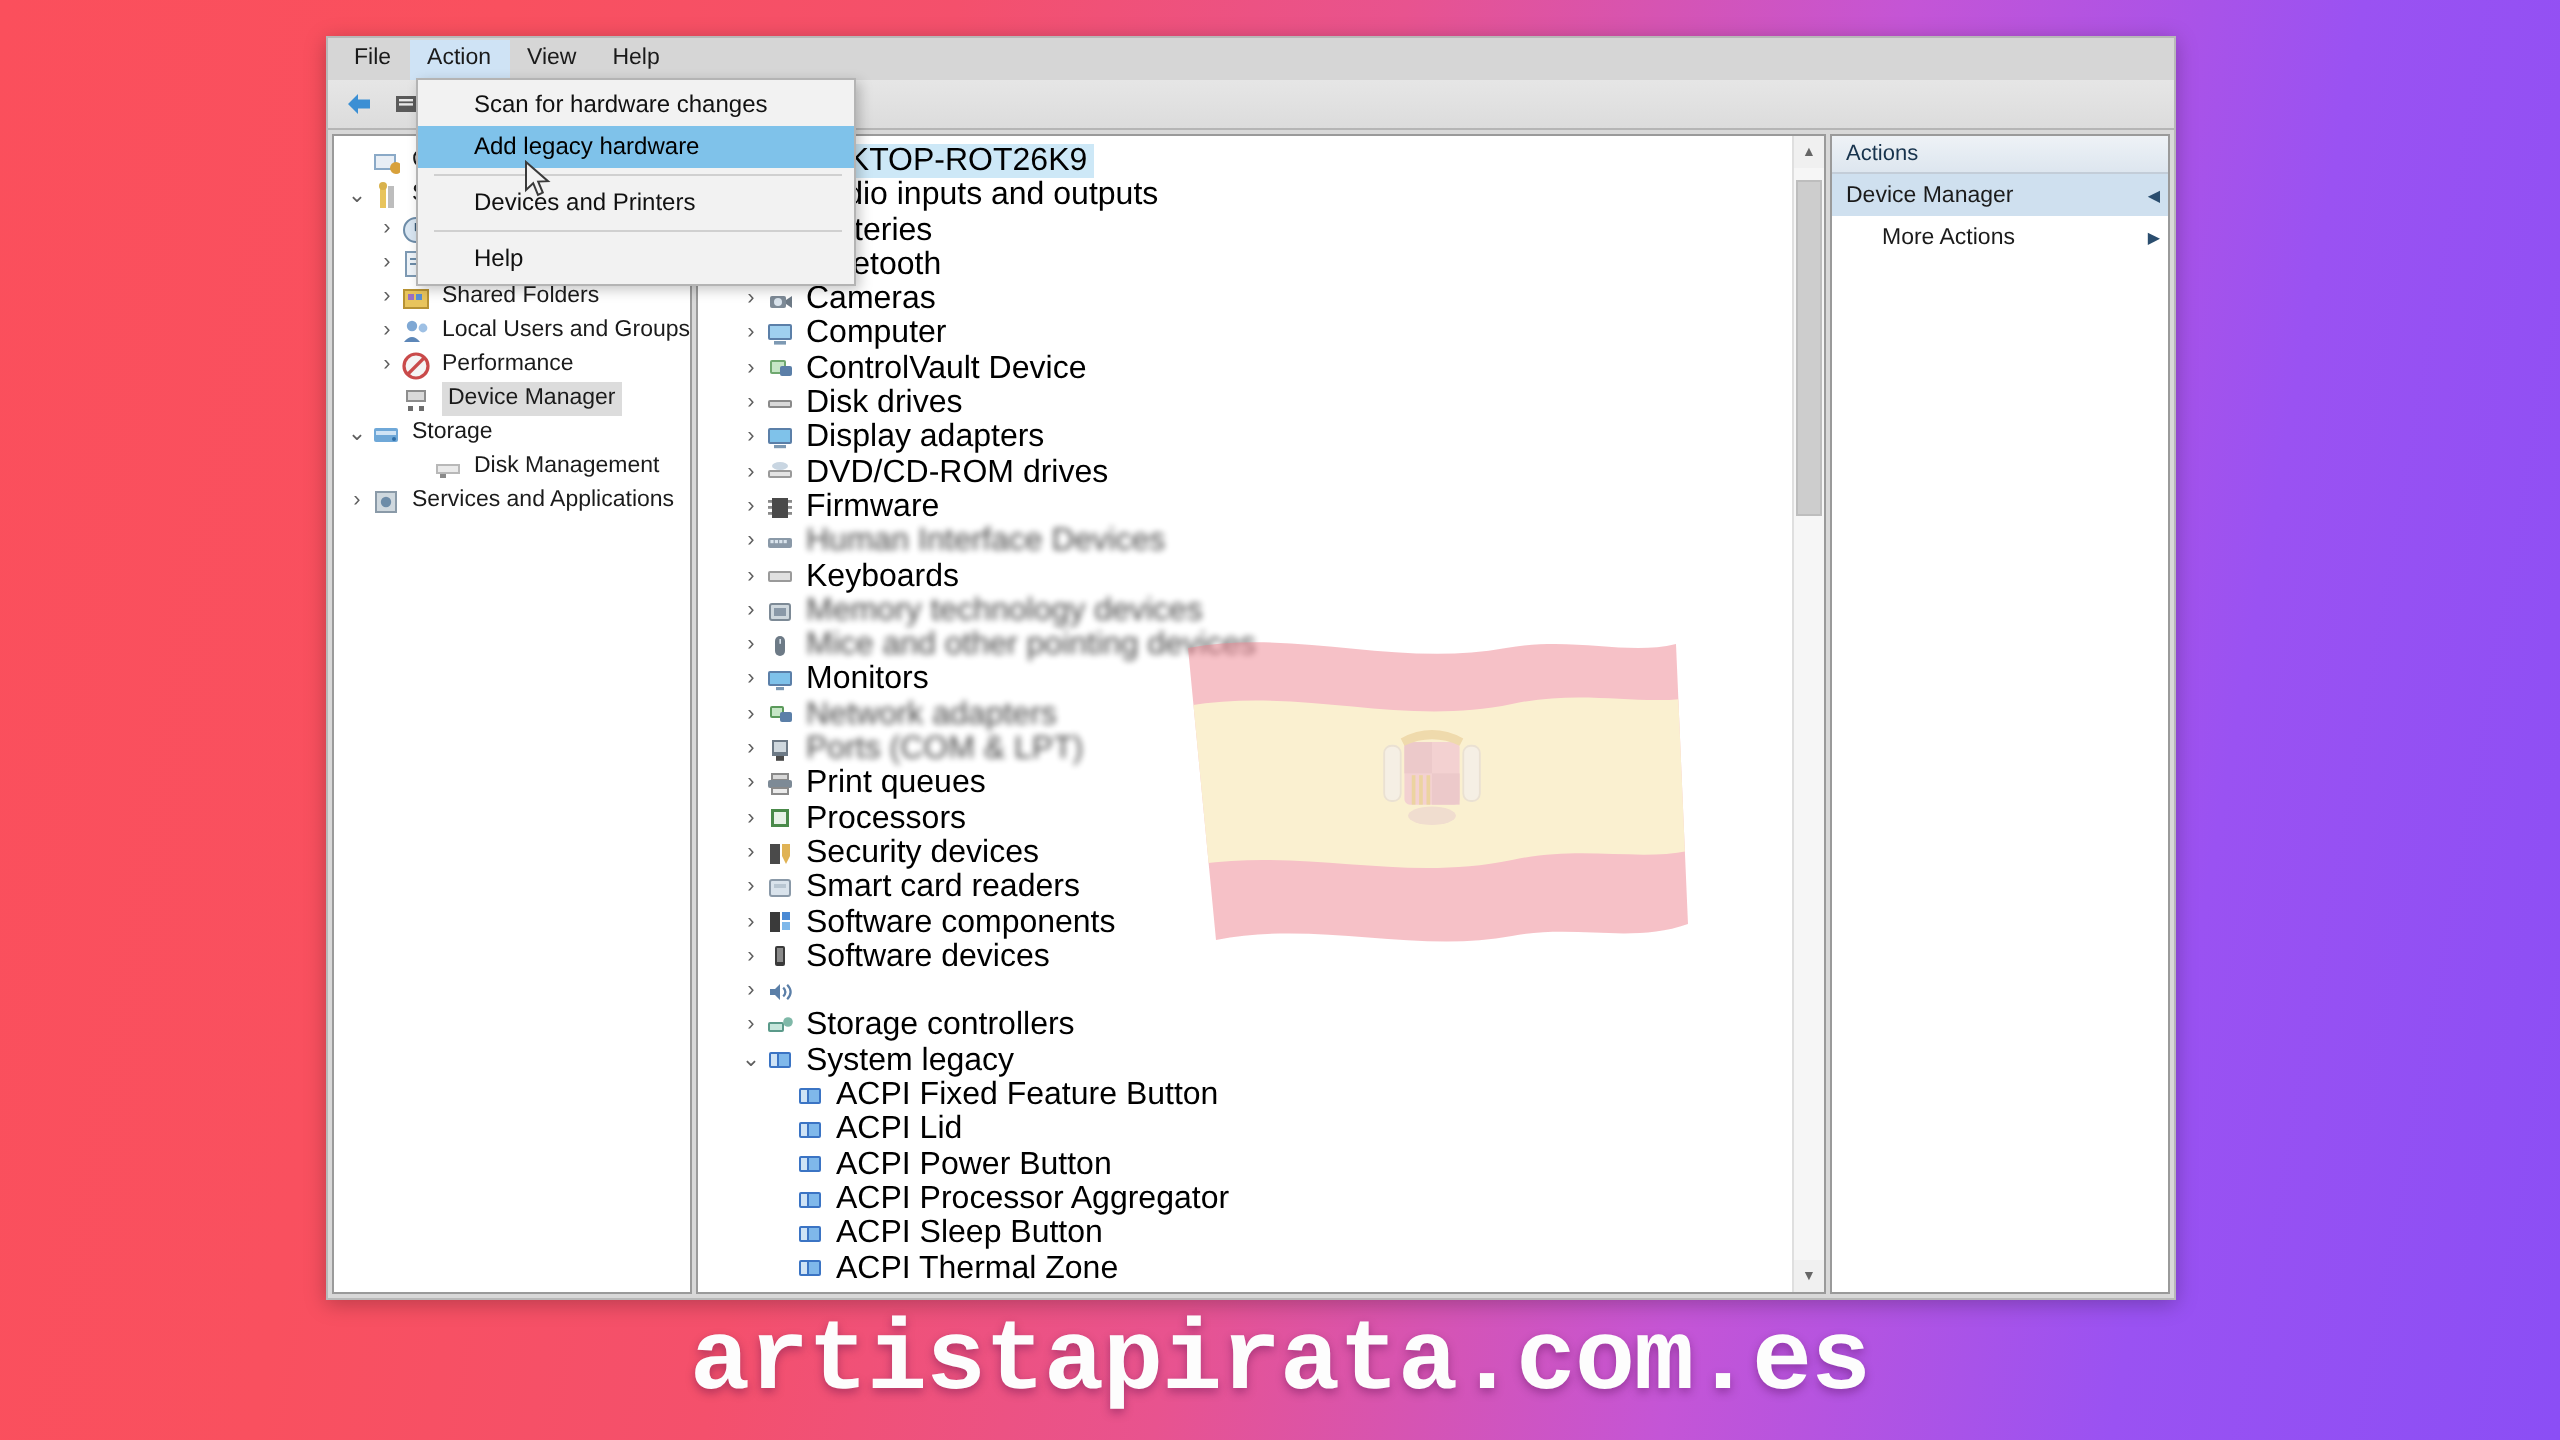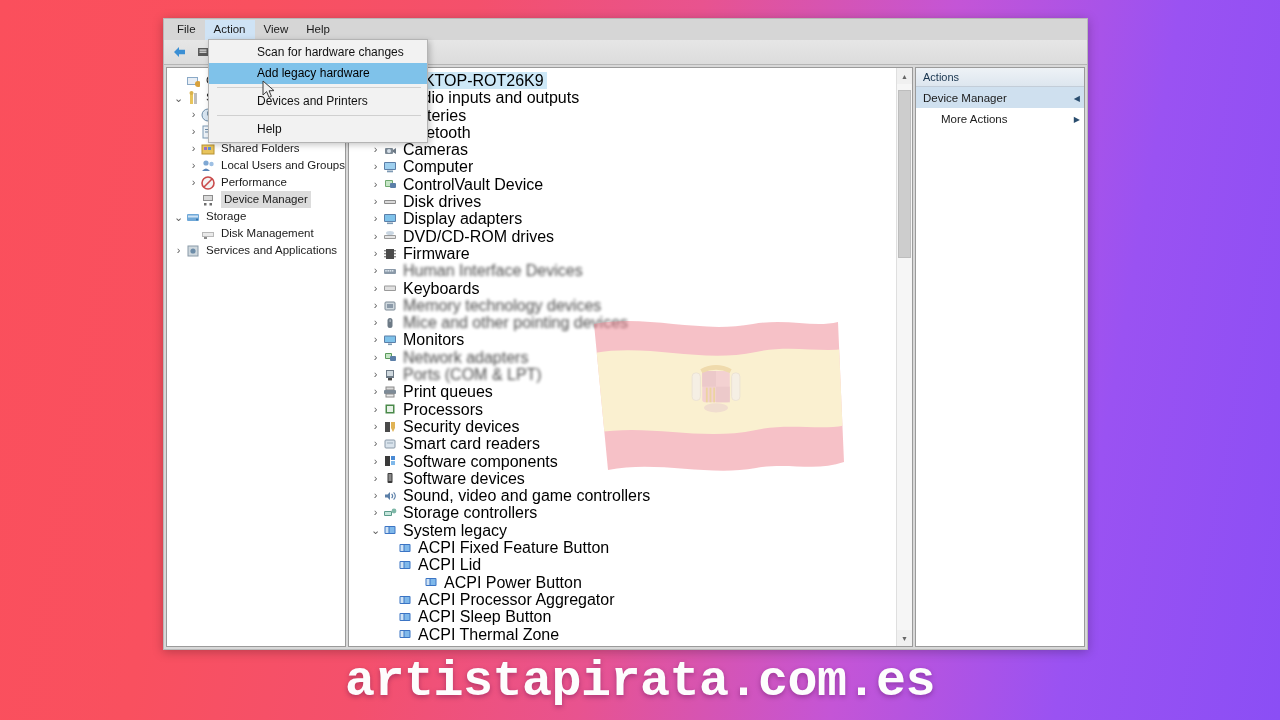--- a/index.html
+++ b/index.html
@@ -162,21 +162,21 @@
     background: #f2f2f2;
     border: 1px solid #b4b4b4;
     box-shadow: 2px 2px 6px rgba(0,0,0,.22);
     z-index: 60;
     padding: 2px 0;
     filter: blur(.22px);
   }
   .dropdown .dd-item {
     height: 21px; line-height: 21px;
     font-size: 12px; color: #111;
-    padding-left: 48px;
+    padding-left: 28px;
     white-space: nowrap;
     cursor: default;
   }
   .dropdown .dd-item.active {
     background: #7fc2ea;
     color: #000;
   }
   .dropdown .dd-sep {
     height: 1px; background: #d0d0d0;
     margin: 3px 6px 3px 8px;
@@ -309,21 +309,21 @@
           </div>
           <div class="row" style="padding-left: 4px;">
             <span class="twisty" style="font-size: 11px; line-height: 10px;">⌄</span>
             <span class="ico"><svg viewBox="0 0 14 14" width="14" height="14">
                 <rect x="1" y="4" width="12" height="7" rx="1" fill="#6fa8d8"></rect>
                 <rect x="2" y="5.5" width="10" height="2" fill="#cfe3f5"></rect>
                 <circle cx="11" cy="9.5" r="1" fill="#2f6ea8"></circle>
               </svg></span>
             <span class="lbl">Storage</span>
           </div>
-          <div class="row" style="padding-left: 19px;">
+          <div class="row" style="padding-left: 35px;">
             <span class="twisty"></span>
             <span class="ico"><svg viewBox="0 0 14 14" width="14" height="14">
                 <rect x="1" y="5" width="12" height="5" fill="#b8b8b8"></rect>
                 <rect x="2" y="6" width="10" height="3" fill="#eaeaea"></rect>
                 <rect x="3" y="10" width="3" height="2" fill="#8a8a8a"></rect>
               </svg></span>
             <span class="lbl">Disk Management</span>
           </div>
           <div class="row" style="padding-left: 4px;">
             <span class="twisty" style="font-size: 11px;">›</span>
@@ -555,21 +555,20 @@
           </div>
           <div class="row" style="padding-left: 19px;">
             <span class="twisty" style="font-size: 11px;">›</span>
             <span class="ico"><svg viewBox="0 0 14 14" width="14" height="14">
                 <path d="M2,5.5 L2,8.5 L4.5,8.5 L7,11 L7,3 L4.5,5.5 Z" fill="#5b7fa8"></path>
                 <g stroke="#5b7fa8" fill="none" stroke-width="1.1">
                   <path d="M8.6,4.8 q2.2,2.2 0,4.4"></path>
                   <path d="M10.6,3.4 q3.4,3.6 0,7.2"></path>
                 </g>
               </svg></span>
-            <span class="lbl">Sound, video and game controllers</span>
           </div>
           <div class="row" style="padding-left: 19px;">
             <span class="twisty" style="font-size: 11px;">›</span>
             <span class="ico"><svg viewBox="0 0 14 14" width="14" height="14">
                 <rect x="1" y="5" width="8" height="5" rx="1" fill="#5b9a8a"></rect>
                 <rect x="2" y="6" width="6" height="3" fill="#c6e6dc"></rect>
                 <circle cx="11" cy="5" r="2.4" fill="#7fb8a8"></circle>
               </svg></span>
             <span class="lbl">Storage controllers</span>
           </div>
@@ -593,21 +592,21 @@
           </div>
           <div class="row" style="padding-left: 34px;">
             <span class="twisty"></span>
             <span class="ico"><svg viewBox="0 0 14 14" width="14" height="14">
                 <rect x="1.5" y="3" width="11" height="8" rx="1" fill="#3b74c4"></rect>
                 <rect x="2.5" y="4" width="3" height="6" fill="#cfe3f5"></rect>
                 <rect x="6.5" y="4" width="5" height="6" fill="#7fb8ea"></rect>
               </svg></span>
             <span class="lbl">ACPI Lid</span>
           </div>
-          <div class="row" style="padding-left: 48px; margin-left: 12px;">
+          <div class="row" style="padding-left: 34px;">
             <span class="twisty"></span>
             <span class="ico"><svg viewBox="0 0 14 14" width="14" height="14">
                 <rect x="1.5" y="3" width="11" height="8" rx="1" fill="#3b74c4"></rect>
                 <rect x="2.5" y="4" width="3" height="6" fill="#cfe3f5"></rect>
                 <rect x="6.5" y="4" width="5" height="6" fill="#7fb8ea"></rect>
               </svg></span>
             <span class="lbl">ACPI Power Button</span>
           </div>
           <div class="row" style="padding-left: 34px;">
             <span class="twisty"></span>

